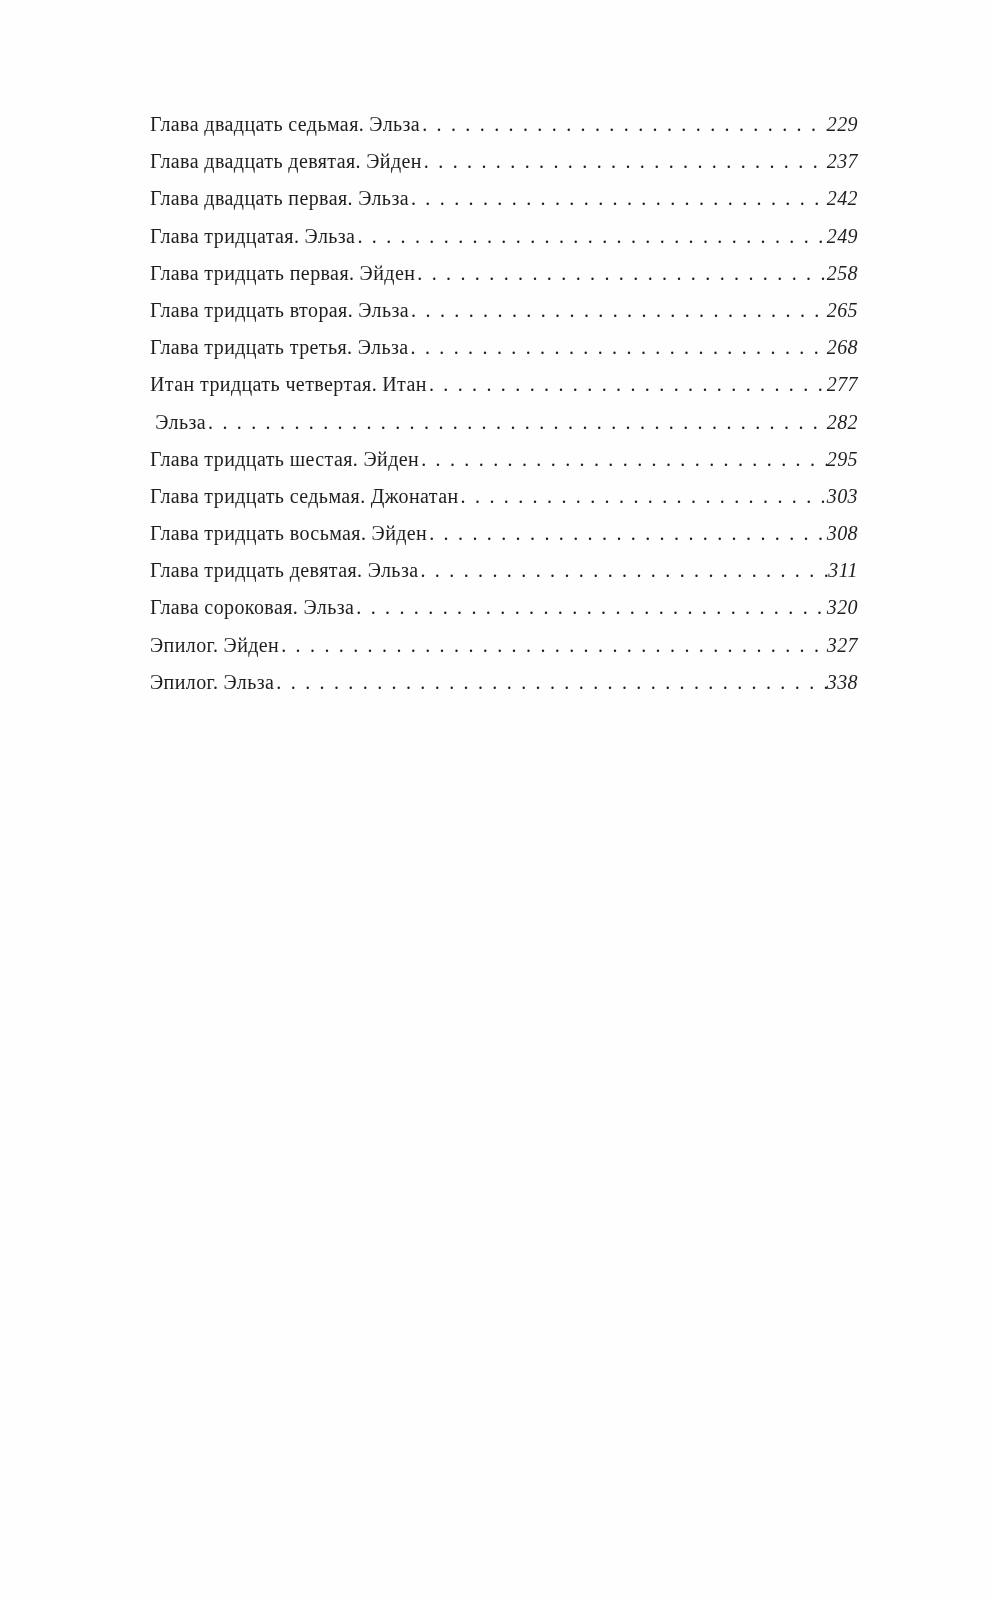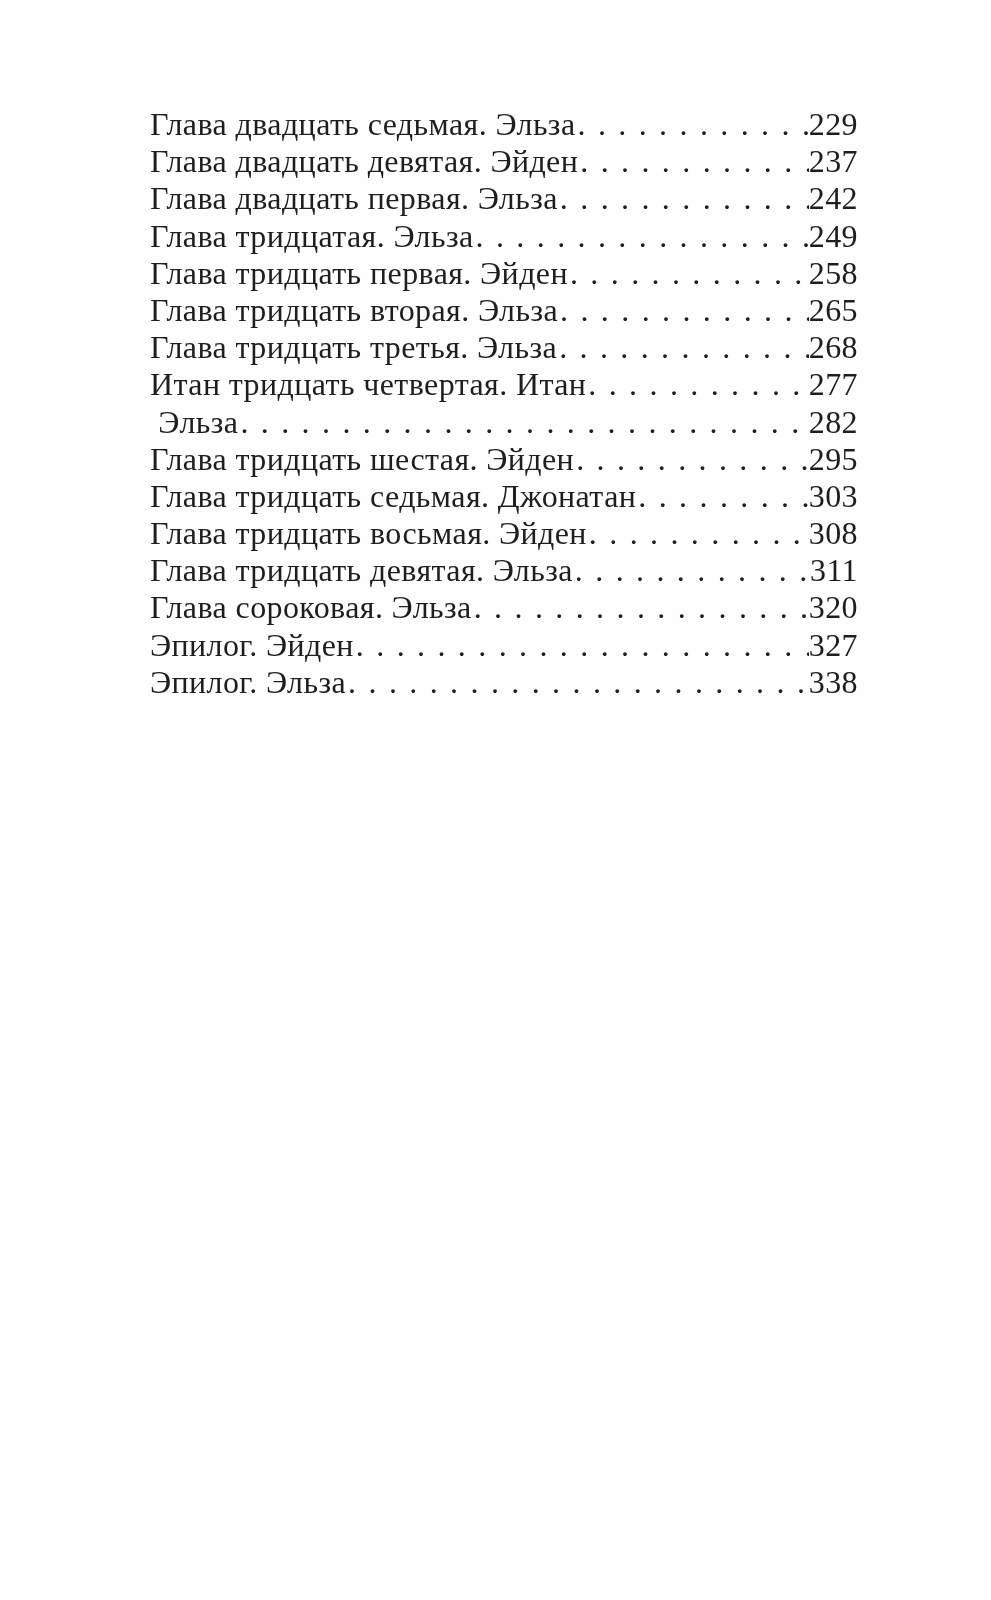--- a/index.html
+++ b/index.html
@@ -21,21 +21,21 @@
     padding: 106px 133px 0 150px;
   }
   .toc-list {
     display: block;
   }
   .toc-row {
     display: flex;
     align-items: baseline;
     height: 37.2px;
     line-height: 37.2px;
-    font-size: 32px;
+    font-size: 20px;
     color: #1e1e1e;
     letter-spacing: 0.4px;
     white-space: nowrap;
   }
   .toc-chapter {
     flex: 0 0 auto;
   }
   .toc-name {
     flex: 0 0 auto;
     margin-left: 0.26em;
@@ -49,20 +49,21 @@
     padding-left: 2px;
   }
   .toc-dots::after {
     content: ". . . . . . . . . . . . . . . . . . . . . . . . . . . . . . . . . . . . . . . . . . . . . . . . . . . . . . . . . . . . . . . . . . . . . . . . . . . . . . . .";
     letter-spacing: 2.2px;
     color: #1e1e1e;
   }
   .toc-page-num {
     flex: 0 0 auto;
     text-align: left;
+    font-style: italic;
   }
 </style>
 </head>
 <body>
 
 <div class="book-page">
   <div class="toc-list">
   <div class="toc-row">
     <span class="toc-chapter">Глава двадцать седьмая.</span>
     <span class="toc-name">Эльза</span>

